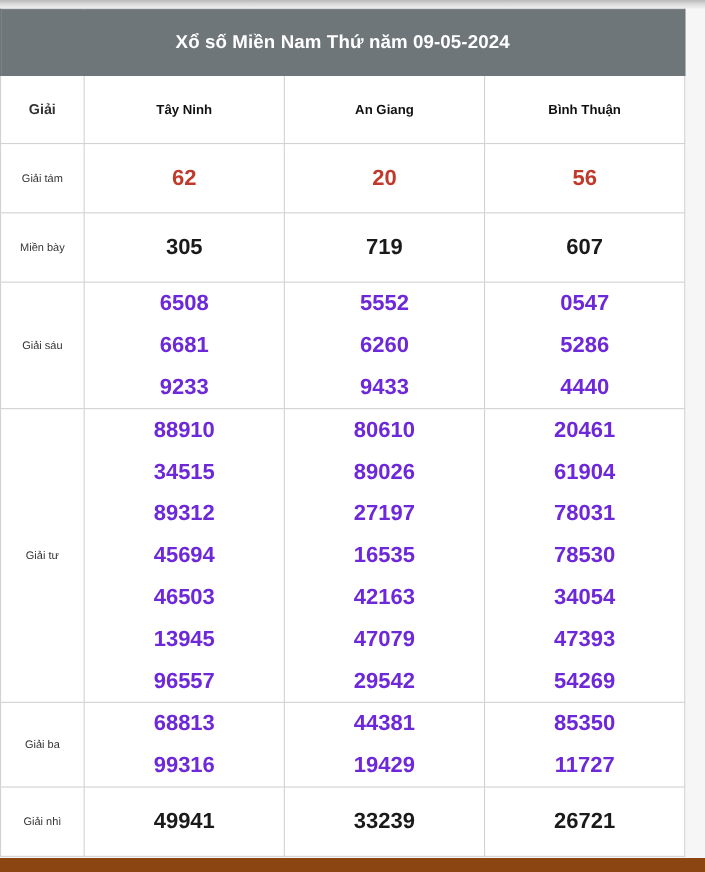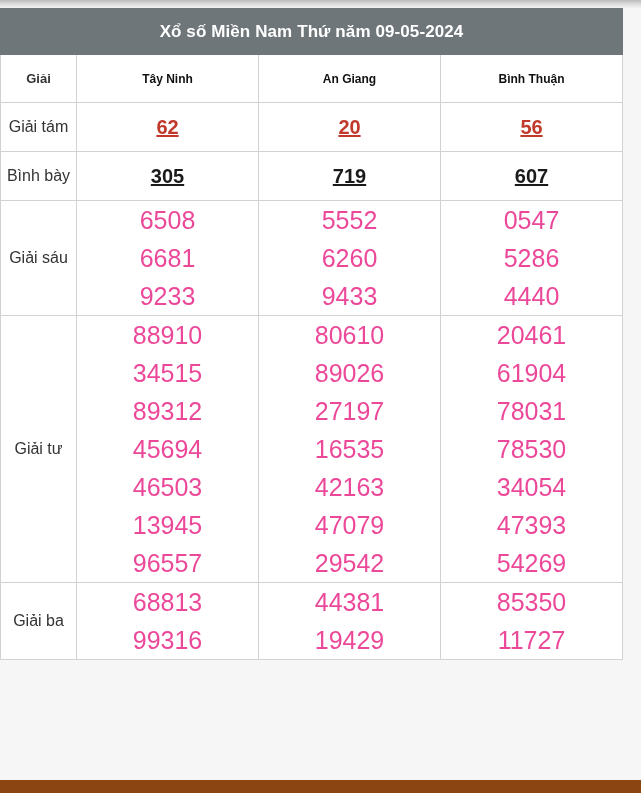--- a/index.html
+++ b/index.html
@@ -36,21 +36,21 @@
 
   #result-table {
     width: 622px;
     border-collapse: collapse;
     background: #ffffff;
     table-layout: fixed;
   }
 
   #result-table td, #result-table th {
     border: 1px solid #d2d2d2;
-    padding: 5px;
+    padding: 12px;
     text-align: center;
     vertical-align: middle;
     background: #ffffff;
   }
 
   
   .title-bar {
     background: #6e7679 !important;
     color: #ffffff;
     font-size: 17px;
@@ -68,53 +68,52 @@
     height: 37px;
   }
   .head-prize {
     font-size: 13px;
     font-weight: bold;
     color: #333333;
   }
 
   
   .prize-label {
-    font-size: 16px;
+    font-size: 10px;
     font-weight: normal;
     color: #333333;
     width: 76px;
   }
 
   
   .num {
     font-size: 20px;
     font-weight: bold;
     color: #1a1a1a;
     height: 38px;
     line-height: 38px;
-    text-decoration: underline;
   }
   .num.accent {
     color: #c0392b;
   }
   .num.special {
     font-size: 21px;
     color: #c0392b;
   }
 
   
   .group-cell {
     padding: 0 !important;
   }
   .group-cell .line {
     height: 38px;
     line-height: 38px;
-    font-size: 25px;
-    font-weight: normal;
-    color: #ec4899;
+    font-size: 20px;
+    font-weight: bold;
+    color: #6d28d9;
   }
 
   
   col.c-label { width: 76px; }
   col.c-prov  { width: 182px; }
 
   
   #bottom-bar {
     position: absolute;
     left: 0;
@@ -150,21 +149,21 @@
       </tr>
     </thead>
     <tbody id="table-body">
         <tr>
           <td class="prize-label">Giải tám</td>
           <td class="num accent">62</td>
           <td class="num accent">20</td>
           <td class="num accent">56</td>
         </tr>
         <tr>
-          <td class="prize-label">Bình bày</td>
+          <td class="prize-label">Miền bày</td>
           <td class="num">305</td>
           <td class="num">719</td>
           <td class="num">607</td>
         </tr>
         <tr>
           <td class="prize-label">Giải sáu</td>
           <td class="group-cell">
             <div class="line">6508</div>
             <div class="line">6681</div>
             <div class="line">9233</div>
@@ -218,18 +217,24 @@
           </td>
           <td class="group-cell">
             <div class="line">44381</div>
             <div class="line">19429</div>
           </td>
           <td class="group-cell">
             <div class="line">85350</div>
             <div class="line">11727</div>
           </td>
         </tr>
+        <tr>
+          <td class="prize-label">Giải nhì</td>
+          <td class="num">49941</td>
+          <td class="num">33239</td>
+          <td class="num">26721</td>
+        </tr>
       </tbody>
   </table>
 
 </div>
 
 <div id="bottom-bar"></div>
 
 </body></html>

